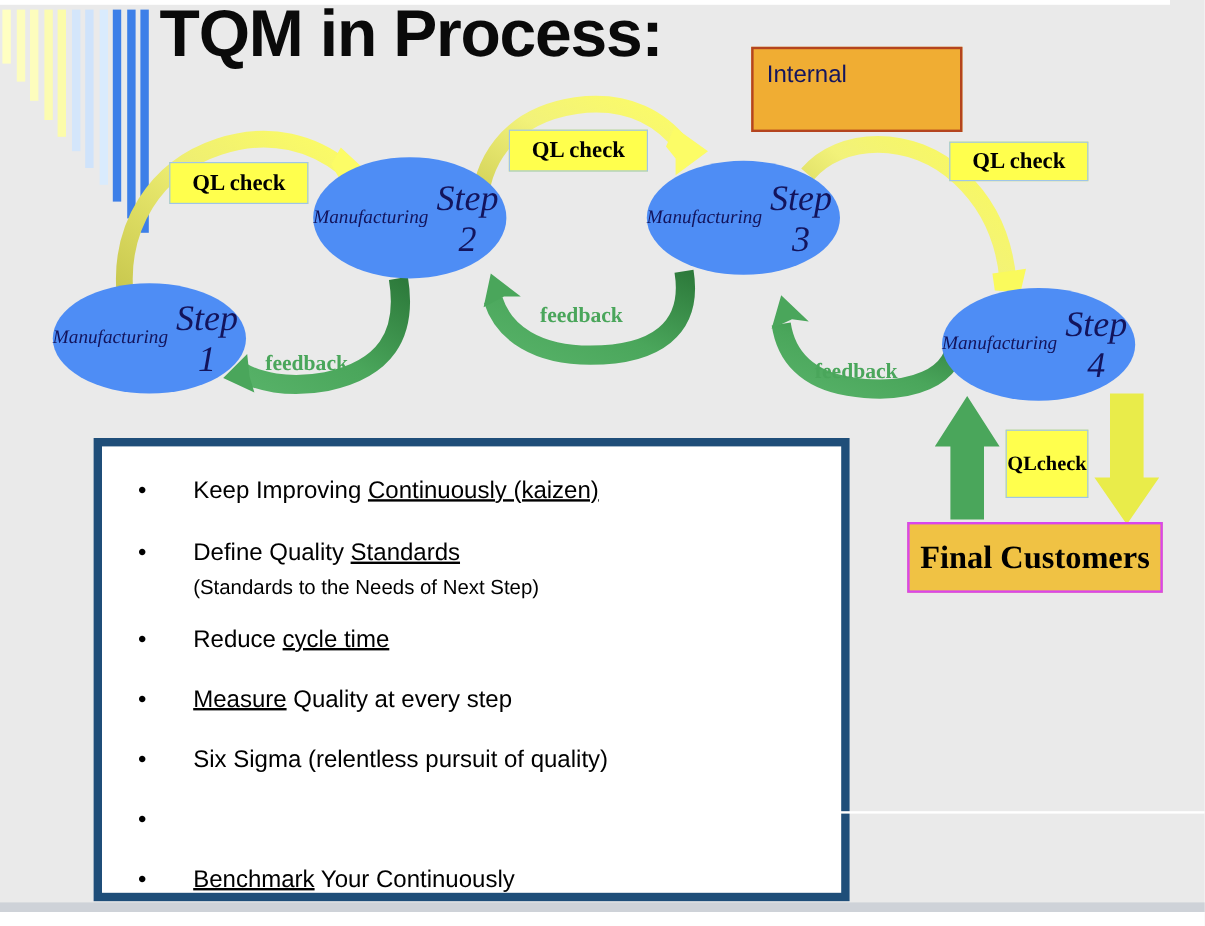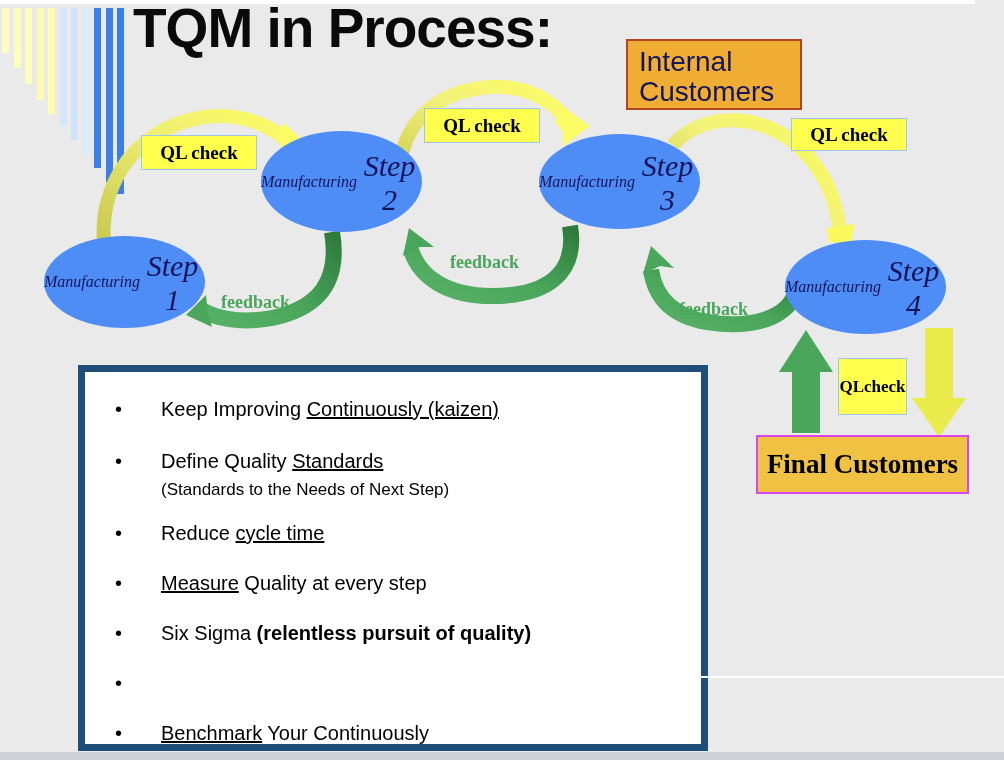--- a/index.html
+++ b/index.html
@@ -144,21 +144,21 @@
   
   #internal-customers {
     position: absolute;
     left: 626px; top: 39px;
     width: 176px; height: 71px;
     background: #f0ad33;
     border: 2px solid #b4441f;
     box-sizing: border-box;
     color: #14155e;
     font-family: "Liberation Sans", sans-serif;
-    font-size: 28px;
+    font-size: 20px;
     line-height: 30px;
     padding: 6px 0 0 11px;
   }
   #final-customers {
     position: absolute;
     left: 756px; top: 435px;
     width: 213px; height: 59px;
     background: #f0c244;
     border: 2px solid #d946ef;
     box-sizing: border-box;
@@ -199,21 +199,21 @@
   }
   .bullet-text { line-height: 26px; }
   .bullet-sub {
     font-size: 17px;
     padding-left: 62px;
     line-height: 24px;
     color: #000000;
     font-family: "Liberation Sans", sans-serif;
   }
   .u { text-decoration: underline; }
-  .b { font-weight: bold; }
+  .b { font-weight: normal; }
 </style>
 </head>
 <body>
 
 <div id="slide">
 
   <div id="top-strip"></div>
 
   <div id="deco">
       <div class="deco-bar" style="left: 2px; height: 45px; background: rgb(255, 255, 194);"></div>
@@ -324,21 +324,20 @@
     <span>QL</span>
     <span>check</span>
   </div>
 
   <div class="feedback-label" style="left:221px; top:292px;">feedback</div>
   <div class="feedback-label" style="left:450px; top:252px;">feedback</div>
   <div class="feedback-label" style="left:679px; top:299px;">feedback</div>
 
   <div id="internal-customers">
     <div>Internal</div>
-    <div>Customers</div>
   </div>
 
   <div id="final-customers">Final Customers</div>
 
   <div id="bullet-panel">
       <div class="bullet-row" style="margin-top: 8px;">
         <div class="bullet-dot">•</div>
         <div class="bullet-text"><span>Keep Improving </span><span class="u">Continuously (kaizen)</span></div>
       </div>
       <div class="bullet-row" style="margin-top: 26px;">

